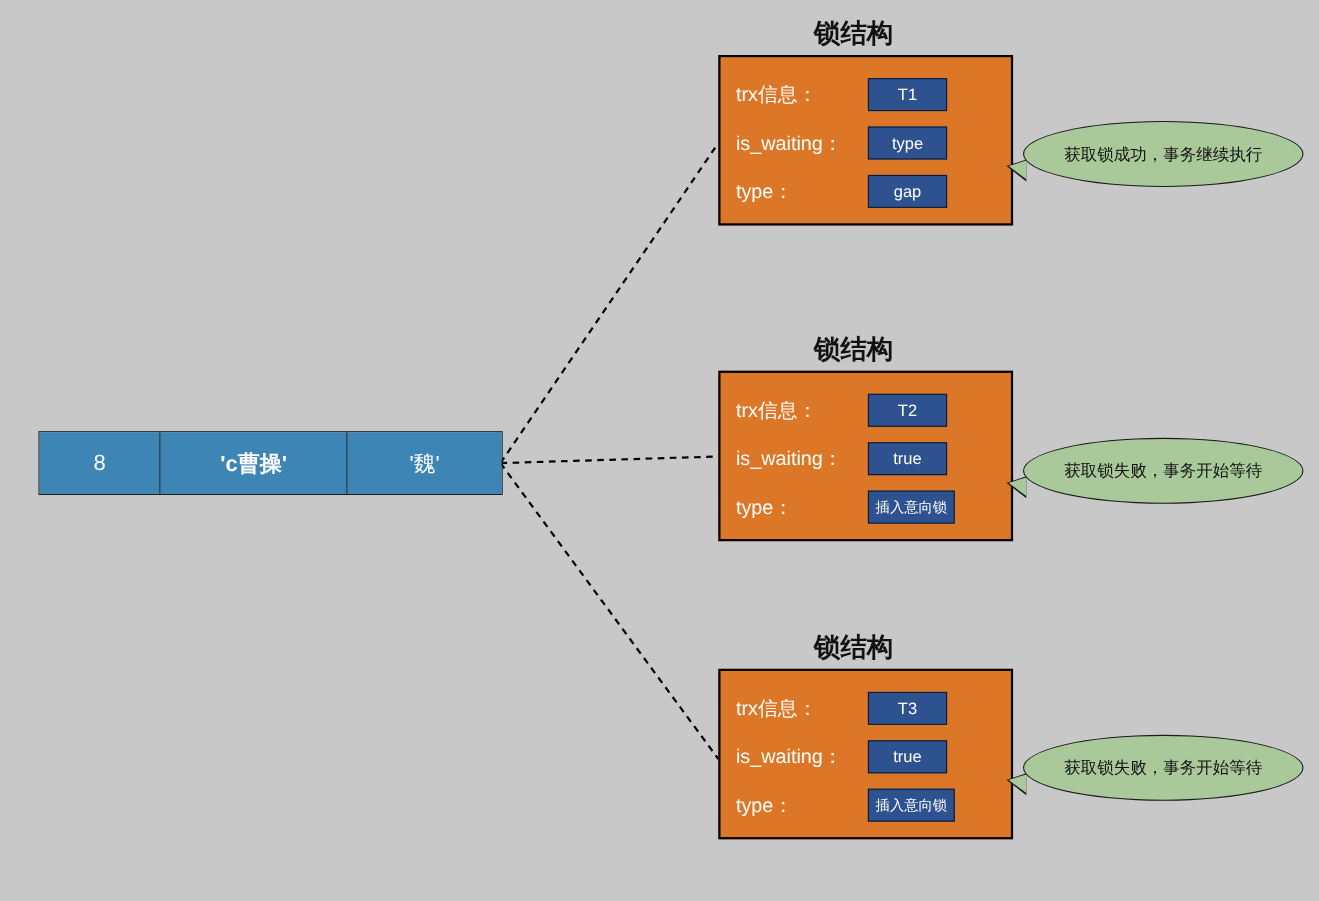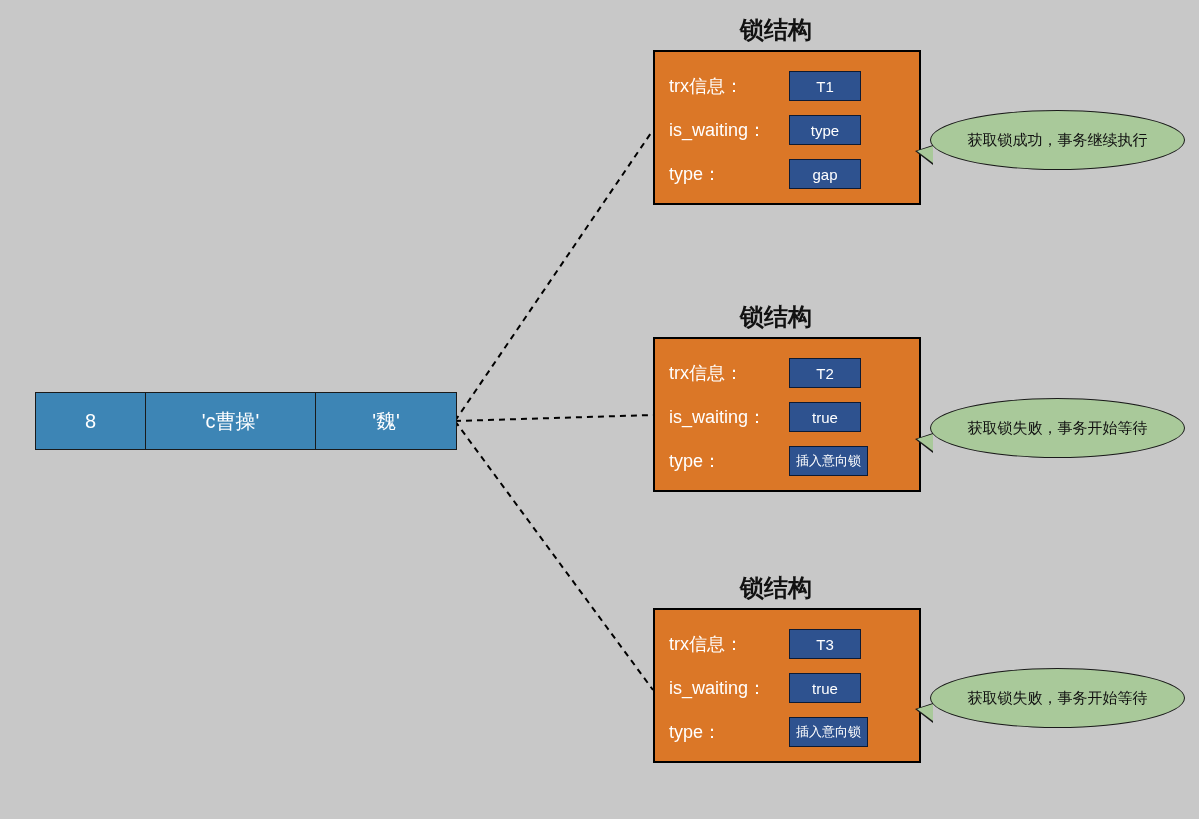--- a/index.html
+++ b/index.html
@@ -30,21 +30,21 @@
     background: #3d85b5;
     color: #fff;
     font-size: 20px;
     display: flex;
     align-items: center;
     justify-content: center;
     border-right: 1px solid #1a1a1a;
   }
   .record .cell:last-child { border-right: none; }
   .record .c0 { width: 110px; }
-  .record .c1 { width: 170px; }
+  .record .c1 { width: 170px; font-weight: bold; }
   .record .c2 { width: 140px; }
 
   .lock-title {
     position: absolute;
     font-size: 24px;
     font-weight: bold;
     color: #111;
   }
   .lock-box {
     position: absolute;

